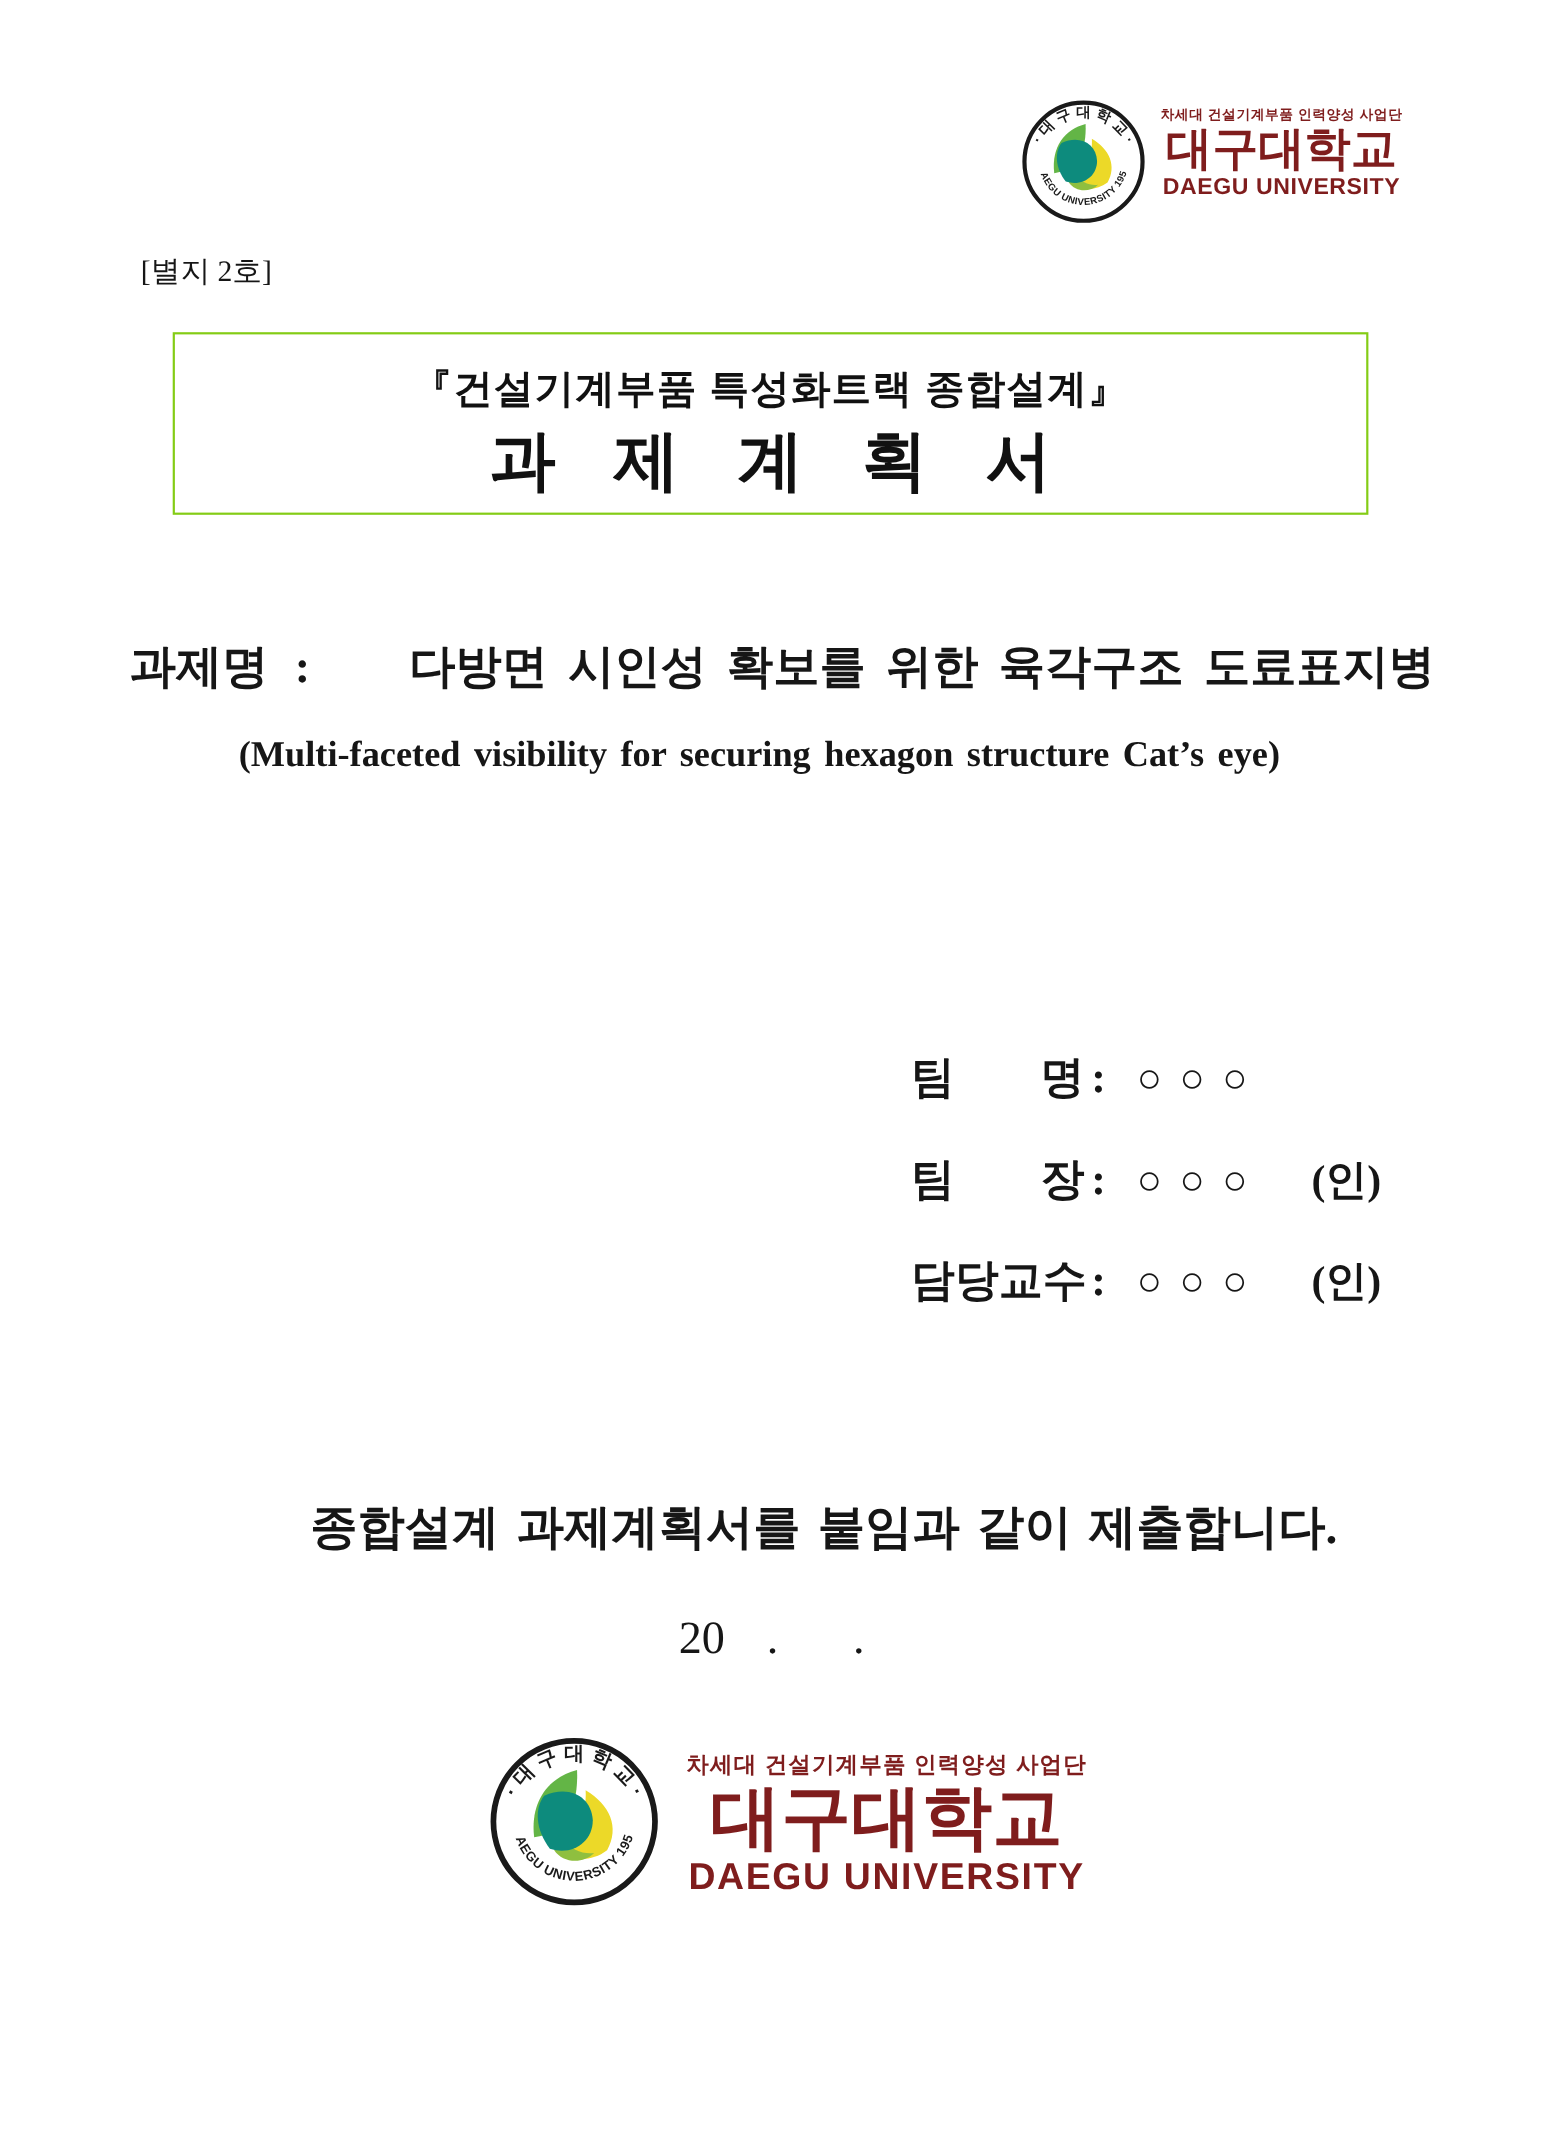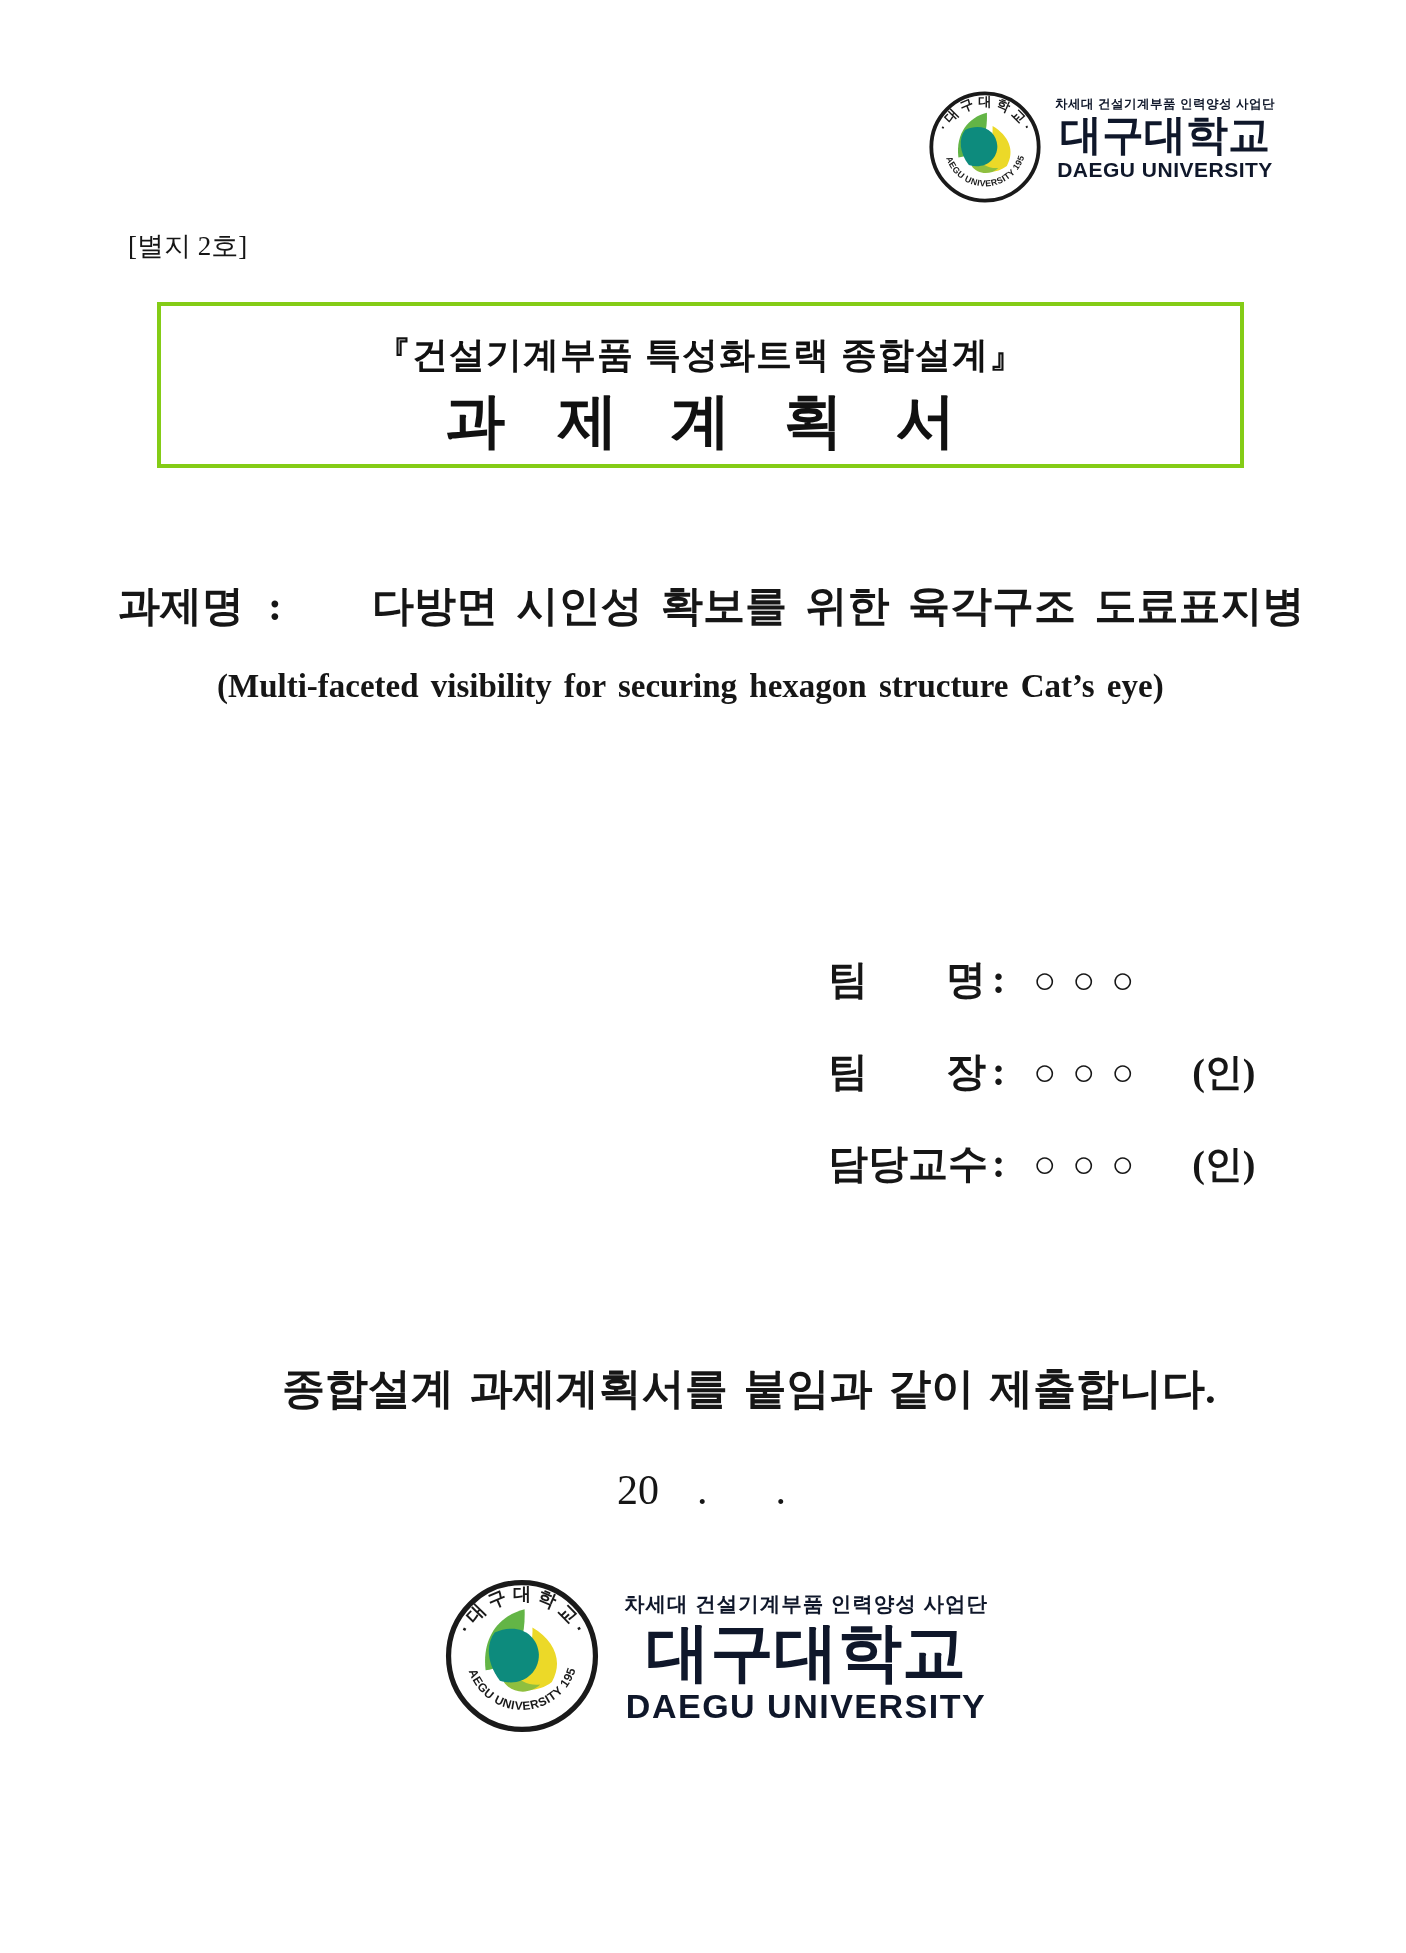--- a/index.html
+++ b/index.html
@@ -13,40 +13,40 @@
     overflow:hidden;
   }
 
   
   .logo-group { position:absolute; display:flex; align-items:flex-start; }
   .logo-header { left:928px; top:90px; }
   .logo-footer { left:444px; top:1578px; }
   .seal-svg { display:block; }
   .logo-header .seal-svg { width:114px; height:114px; }
   .logo-footer .seal-svg { width:156px; height:156px; }
-  .logo-text { display:flex; flex-direction:column; align-items:center; font-family:"Liberation Sans", sans-serif; font-weight:bold; color:#0f172a; }
+  .logo-text { display:flex; flex-direction:column; align-items:center; font-family:"Liberation Sans", sans-serif; font-weight:bold; color:#7f1d1d; }
   .logo-header .logo-text { margin-left:6px; margin-top:6px; width:234px; }
   .logo-footer .logo-text { margin-left:10px; margin-top:12px; width:392px; }
   .program-name { white-space:nowrap; }
   .logo-header .program-name { font-size:12.5px; letter-spacing:0.5px; }
   .logo-footer .program-name { font-size:20.5px; letter-spacing:1px; }
   .univ-ko { white-space:nowrap; line-height:1.02;text-align:right; }
   .logo-header .univ-ko { font-size:42px; margin-top:1px; }
   .logo-footer .univ-ko { font-size:64px; margin-top:2px; }
   .univ-en { white-space:nowrap; }
   .logo-header .univ-en { font-size:21px; letter-spacing:0.5px; margin-top:1px; }
   .logo-footer .univ-en { font-size:34px; letter-spacing:1.5px; margin-top:2px; }
 
   
   .attachment-label { position:absolute; left:128px; top:228px; font-size:27px; }
 
   
   .title-box {
     position:absolute; left:157px; top:302px; width:1087px; height:166px;
-    border:4px solid #84cc16; text-align:center; padding-top:28px;
+    border:2px solid #84cc16; text-align:center; padding-top:28px;
     font-family:"Liberation Sans", sans-serif; font-weight:bold; color:#111;
   }
   .project-subtitle { font-size:36px; letter-spacing:1px; line-height:1.15; }
   .project-title { font-size:60px; letter-spacing:18px; text-indent:18px; margin-top:16px; line-height:1.0; }
 
   
   .project-line { position:absolute; left:118px; top:578px; font-size:42px; font-weight:bold; white-space:nowrap; }
   .project-line .colon { margin-left:24px; }
   .project-line .name-ko { margin-left:90px; word-spacing:8px; }
   .project-en { position:absolute; left:217px; top:668px; font-size:33px; font-weight:bold; word-spacing:4px; white-space:nowrap; }

